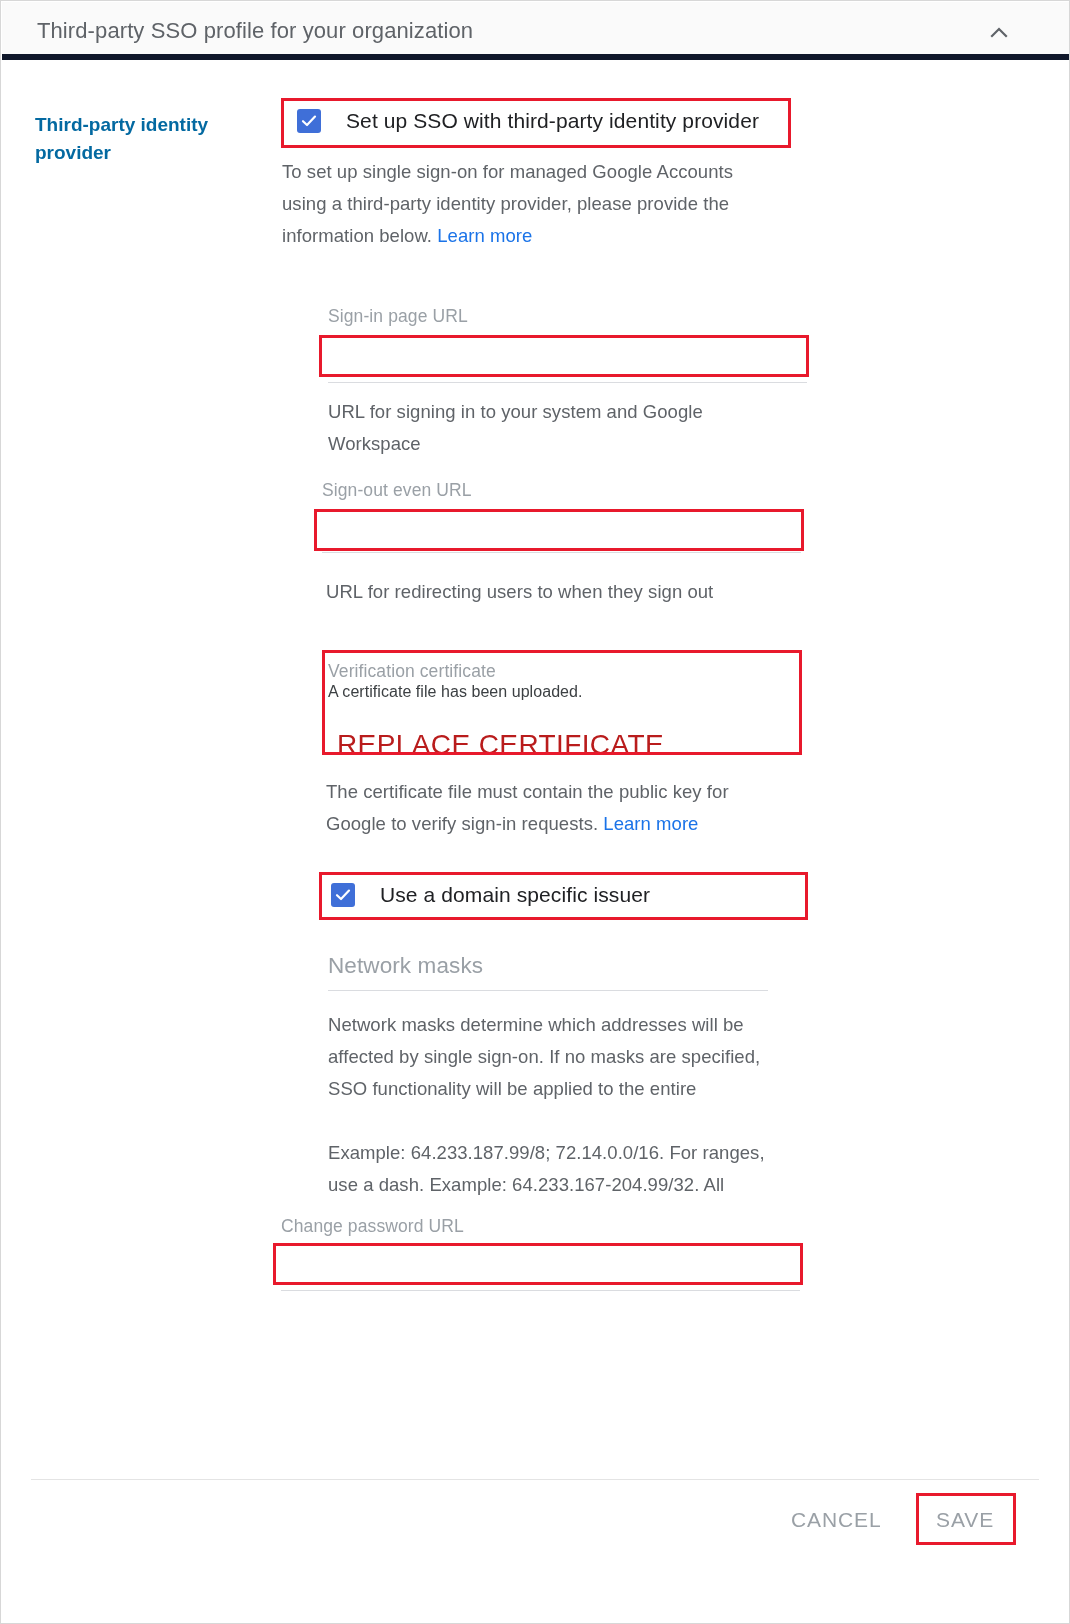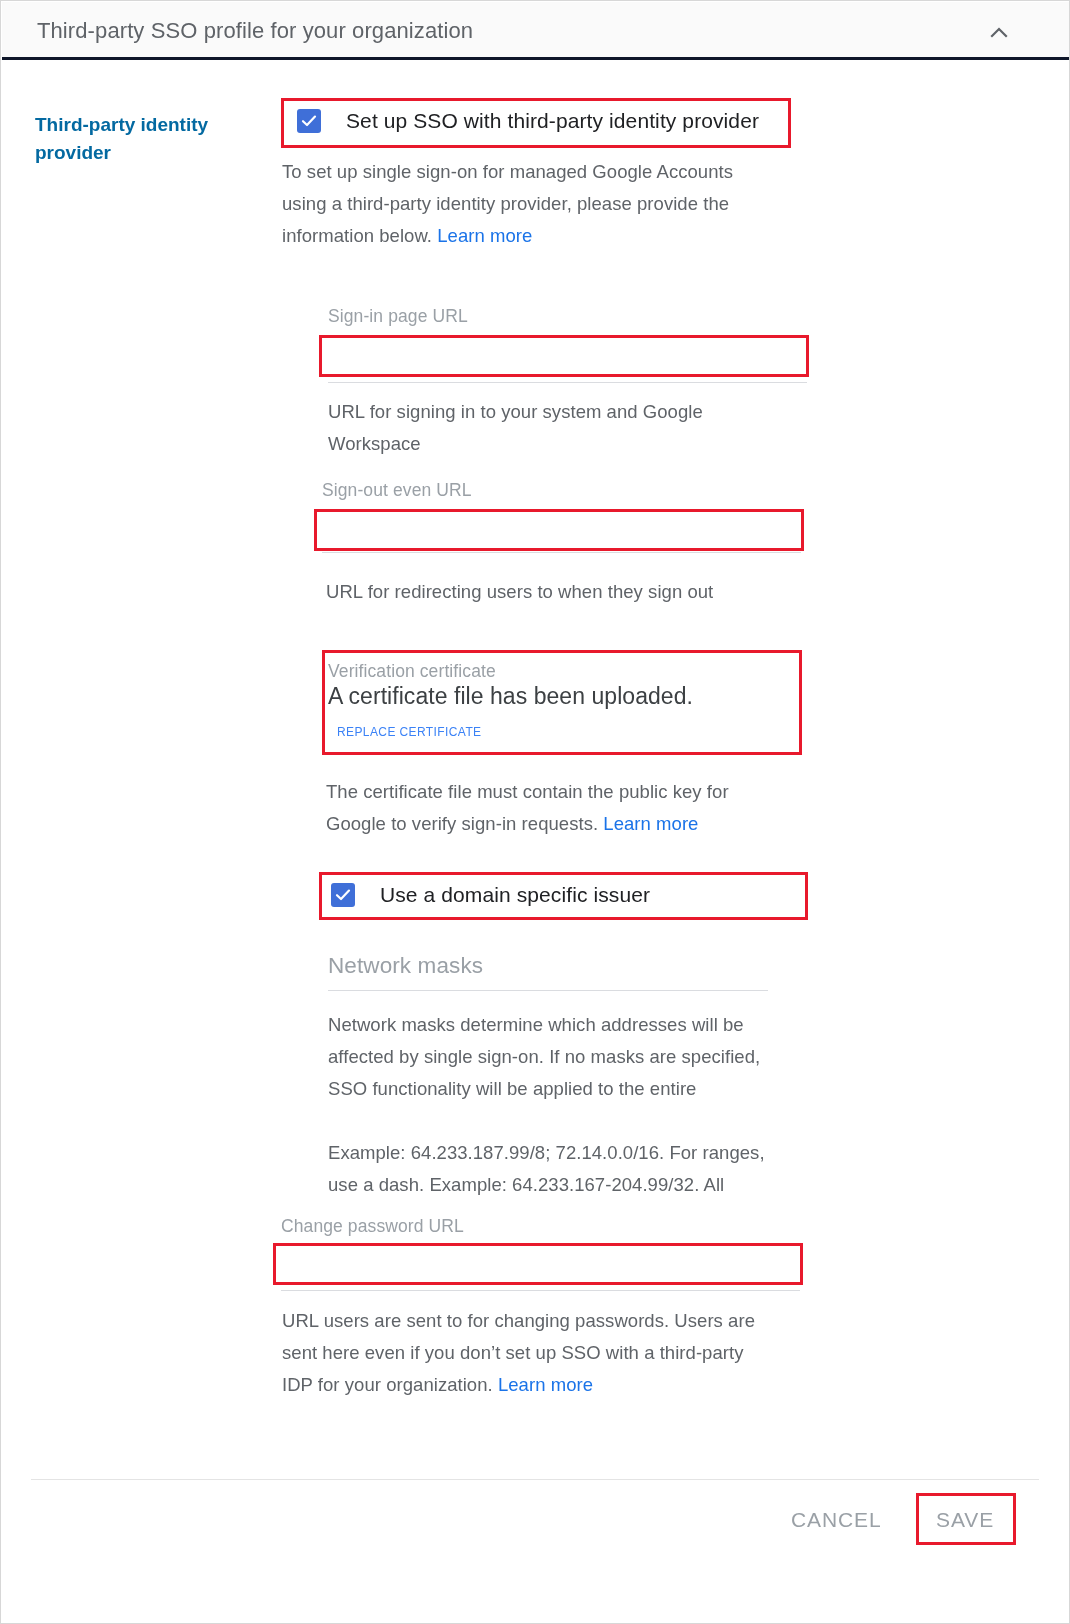--- a/index.html
+++ b/index.html
@@ -22,21 +22,21 @@
   }
 
   
   .card-header {
     position: absolute;
     left: 1px;
     top: 1px;
     width: 1068px;
     height: 58px;
     background: #fafafa;
-    border-bottom: 3px solid #0f172a;
+    border-bottom: 6px solid #0f172a;
     box-sizing: border-box;
   }
   .card-title {
     position: absolute;
     left: 35px;
     top: 16px;
     font-size: 22px;
     color: #5f6368;
     font-weight: 400;
     letter-spacing: 0.1px;
@@ -127,32 +127,32 @@
 
   
   .cert-block { position: absolute; }
   .cert-caption {
     font-size: 17.5px;
     color: #9aa0a6;
     letter-spacing: 0.1px;
     display: block;
   }
   .cert-status {
-    font-size: 23px;
+    font-size: 16px;
     color: #3c4043;
     display: block;
     margin-top: 1px;
     letter-spacing: 0.05px;
   }
   .cert-action {
     display: inline-block;
-    margin-top: 15px;
+    margin-top: 28px;
     margin-left: 9px;
-    font-size: 12px;
-    color: #3b82f6;
+    font-size: 28px;
+    color: #b91c1c;
     letter-spacing: 0.4px;
     cursor: pointer;
   }
 
   
   .masks-field { position: absolute; }
   .masks-title {
     font-size: 22.5px;
     color: #9aa0a6;
     letter-spacing: 0.1px;
@@ -280,25 +280,20 @@
     <span>SSO functionality will be applied to the entire</span><br>
     <br>
     <span>Example: 64.233.187.99/8; 72.14.0.0/16. For ranges,</span><br>
     <span>use a dash. Example: 64.233.167-204.99/32. All</span>
   </div>
 
   <div class="field" style="left:280px; top:1215px;">
     <label class="field-label">Change password URL</label>
     <input class="field-line" style="width: 519px; margin-top: 16px; height: 38px;" value="" placeholder="">
   </div>
-  <div class="helper" style="left:281px; top:1304px; width:530px;">
-    <span>URL users are sent to for changing passwords. Users are</span><br>
-    <span>sent here even if you don’t set up SSO with a third-party</span><br>
-    <span>IDP for your organization. </span><span class="link">Learn more</span>
-  </div>
 
   <div class="footer-rule"></div>
   <div class="footer">
     <button class="btn-flat btn-cancel">CANCEL</button>
     <button class="btn-flat btn-save">SAVE</button>
   </div>
 
   <div class="hl" style="left:280px;  top:97px;   width:510px; height:50px;"></div>
   <div class="hl" style="left:318px;  top:334px;  width:490px; height:42px;"></div>
   <div class="hl" style="left:313px;  top:508px;  width:490px; height:42px;"></div>

